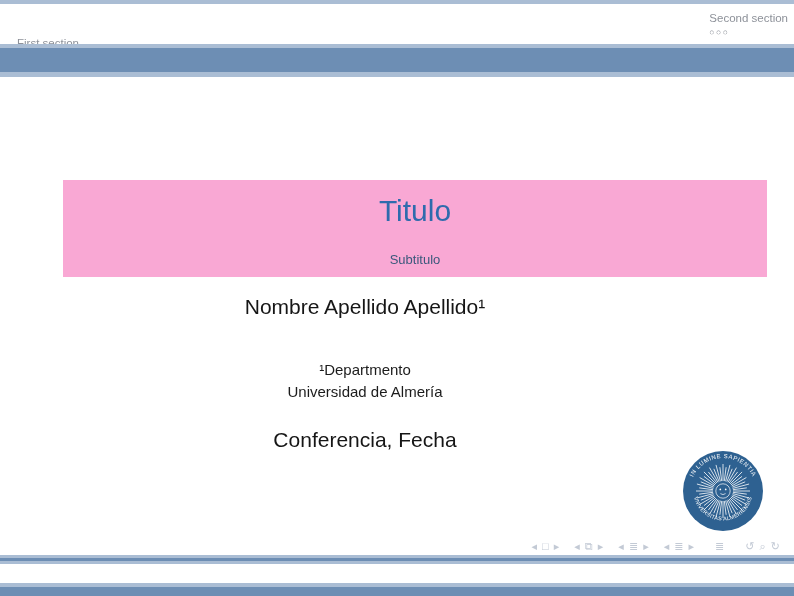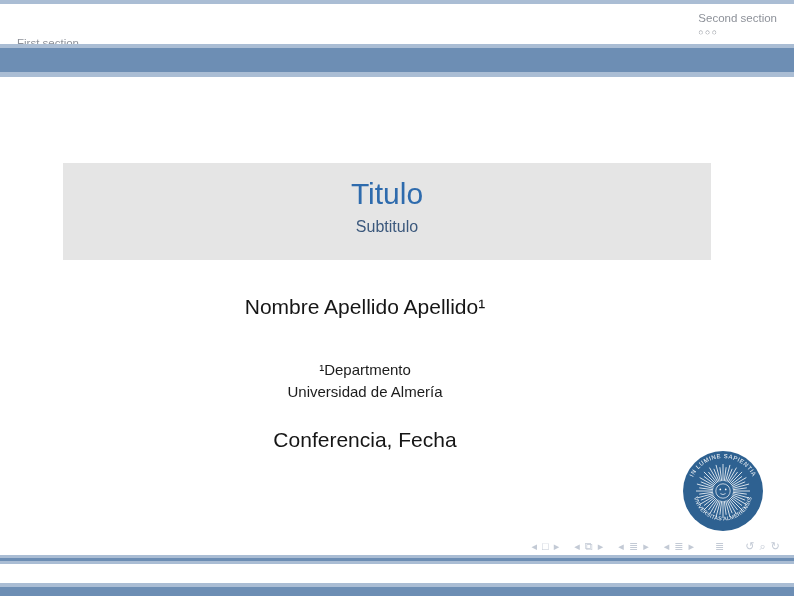--- a/index.html
+++ b/index.html
@@ -10,31 +10,31 @@
   
   .strip{position:absolute;left:0;width:794px;}
   .strip.light{background:#aabdd4;}
   .strip.medium{background:#6d8eb4;}
   .top-strip{top:0;height:4px;}
   .header-sep1{top:44px;height:4px;}
   .header-main{top:48px;height:24px;}
   .header-sep2{top:72px;height:5px;}
   .section-block{position:absolute;top:11px;}
   .section-block.left{left:17px;margin-top:25px;}
-  .section-block.right{right:17px;}
+  .section-block.right{right:6px;}
   .section-label{font-size:11.5px;color:#8d9199;line-height:14px;cursor:pointer;}
   .section-dots{font-size:8.5px;color:#8d9199;letter-spacing:1.5px;line-height:11px;margin-top:2px;cursor:pointer;}
   
   .title-box{
-    position:absolute;left:63px;top:163px;width:648px;height:97px;
-    background:#e5e5e5;display:flex;flex-direction:column;align-items:center;
+    position:absolute;left:63px;top:180px;width:704px;height:97px;
+    background:#f9a8d4;display:flex;flex-direction:column;align-items:center;
     justify-content:flex-start;padding-top:13px;box-sizing:border-box;
   }
   .slide-title{font-size:30px;line-height:36px;color:#2e6bad;}
-  .slide-subtitle{font-size:16px;line-height:26px;color:#3b587c;margin-top:2px;}
+  .slide-subtitle{font-size:13px;line-height:26px;color:#3b587c;margin-top:18px;}
   
   .centered{position:absolute;left:0;width:730px;text-align:center;color:#161616;}
   .author{top:295px;font-size:21px;}
   .institute{top:359px;font-size:15px;line-height:22px;color:#1c1c1c;}
   .date{top:428px;font-size:21px;}
   
   .logo{position:absolute;left:683px;top:451px;width:80px;height:80px;}
   
   .navbar{
     position:absolute;right:13px;top:538px;display:flex;align-items:center;

